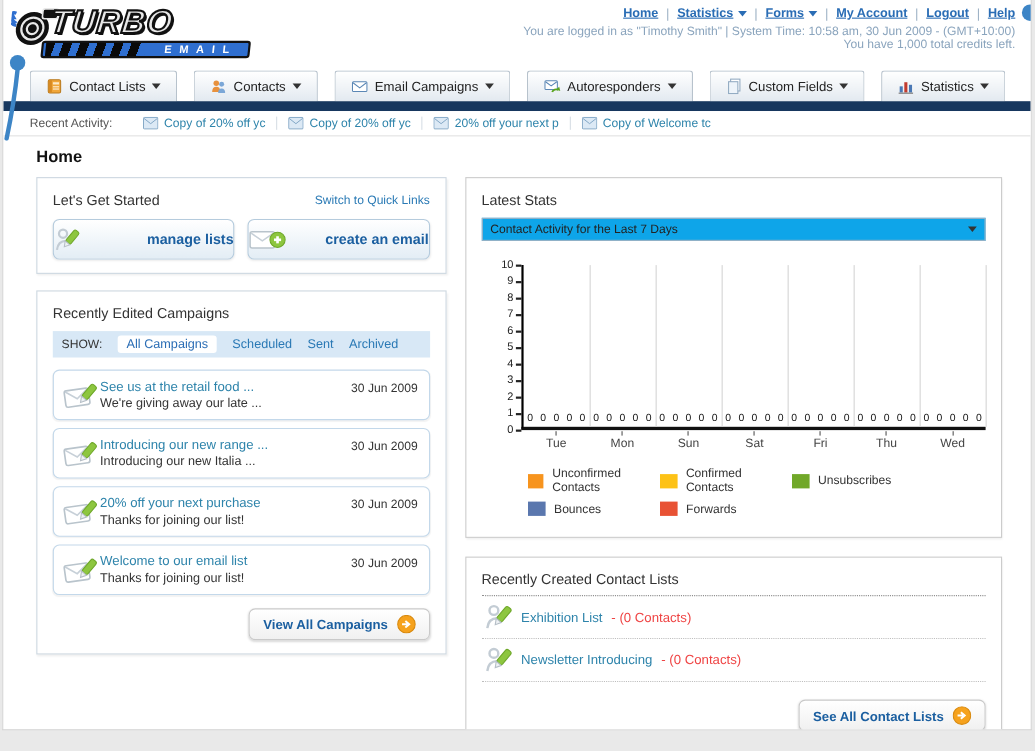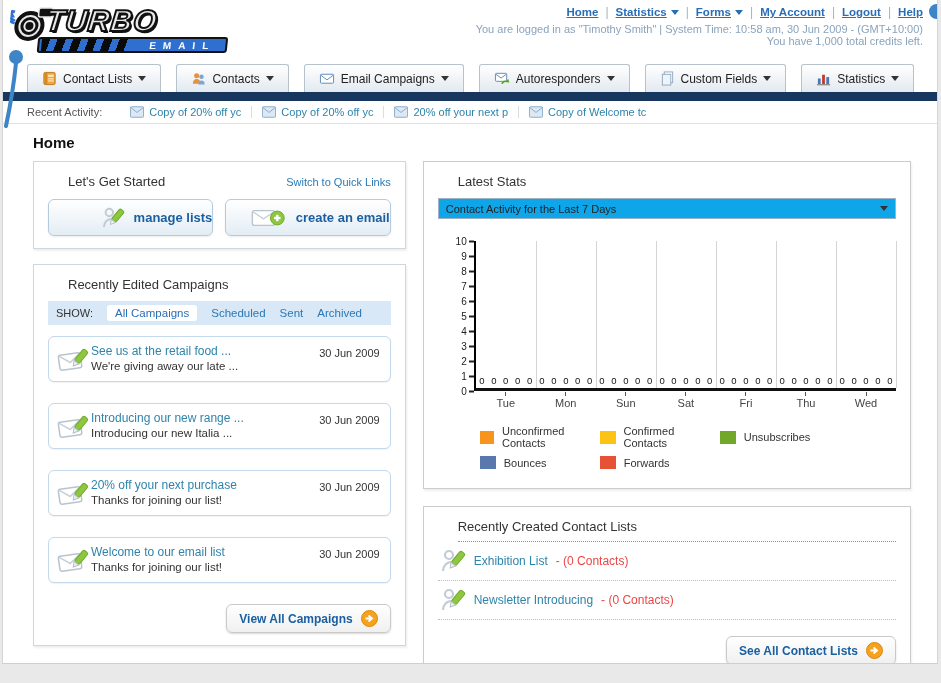--- a/index.html
+++ b/index.html
@@ -44,38 +44,38 @@
   .activity-item span { color:#2e84ab; font-size:11px; white-space:nowrap; }
 
   
   .main { padding:10px 26px 0 30px; }
   .page-title { font-size:15px; font-weight:bold; color:#111; margin-bottom:10px; }
   .cols { display:flex; gap:17px; align-items:flex-start; }
   .col-left { width:374px; }
   .col-right { width:490px; }
   .panel { background:#fff; border:1px solid #cdd7e0; box-shadow:1px 2px 2px rgba(0,0,0,0.07); padding:12px 14px; }
   .panel-gray { border-color:#cccccc; }
-  .panel-title { font-size:13px; color:#333;margin-left:20px; }
+  .panel-title { font-size:13px; color:#333; }
 
   
   .gs-head { display:flex; justify-content:space-between; align-items:center; margin-bottom:10px; }
   .link-blue { color:#2a7ab5; font-size:11px; text-decoration:none; cursor:pointer; }
   .gs-buttons { display:flex; gap:12px; }
-  .big-btn { flex:1; height:37px; display:flex; align-items:center; justify-content:flex-end; gap:9px;
+  .big-btn { flex:1; height:37px; display:flex; align-items:center; justify-content:space-between; gap:9px;
              border:1px solid #b5cbdd; border-radius:6px; background:linear-gradient(#ffffff,#e3edf5);
              color:#1b5fa0; font-weight:bold; font-size:13px; cursor:pointer; box-shadow:0 1px 2px rgba(0,0,0,0.08); }
 
   
   .camp-panel { margin-top:15px; }
   .show-bar { background:#d8e8f6; height:24px; display:flex; align-items:center; gap:14px; padding:0 8px; margin:9px 0 11px; }
   .show-label { font-size:11px; color:#333; }
   .filter { font-size:11.5px; color:#2a79b5; cursor:pointer; }
   .filter.active { background:#fff; border-radius:3px; padding:2px 8px; color:#2a6db5; }
   .camp-item { border:1px solid #c3d8ea; border-radius:6px; min-height:46px; display:flex; align-items:center;
-               padding:4px 10px 4px 8px; margin-bottom:21px; background:#fff; box-shadow:0 1px 1px rgba(0,0,0,0.05); }
+               padding:4px 10px 4px 8px; margin-bottom:7px; background:#fff; box-shadow:0 1px 1px rgba(0,0,0,0.05); }
   .camp-icon { width:34px; flex:0 0 34px; }
   .camp-text { flex:1; line-height:15px; }
   .camp-title { color:#2e84ab; font-size:12px; cursor:pointer; text-decoration:none; display:block; }
   .camp-sub { color:#333; font-size:11.5px; }
   .camp-date { font-size:11px; color:#333; align-self:flex-start; margin-top:6px; }
   .btn-row { display:flex; justify-content:flex-end; margin-top:12px; }
   .action-btn { display:inline-flex; align-items:center; gap:8px; border:1px solid #c9c9c9; border-radius:6px;
                 background:linear-gradient(#ffffff,#f0f0f0); padding:5px 12px; color:#1b5fa0; font-size:12px; font-weight:bold;
                 cursor:pointer; box-shadow:0 1px 2px rgba(0,0,0,0.15); }
 

